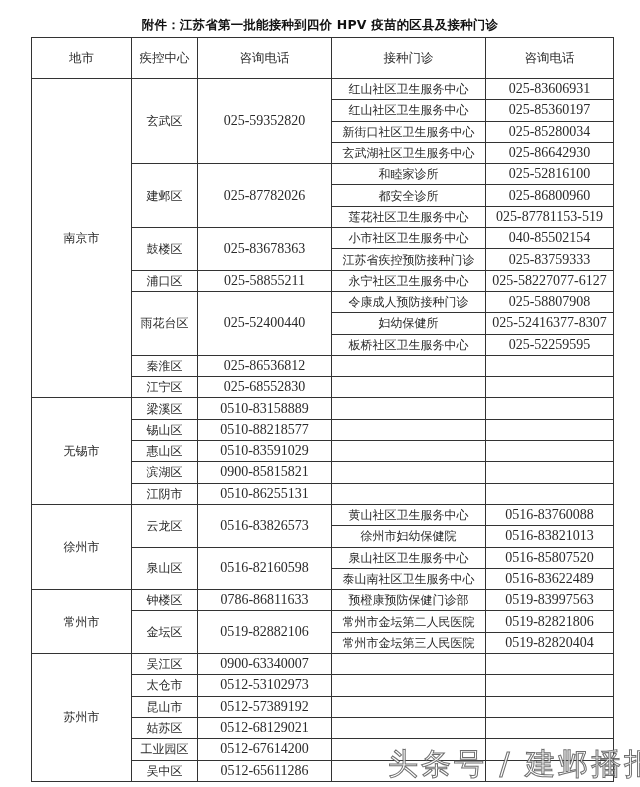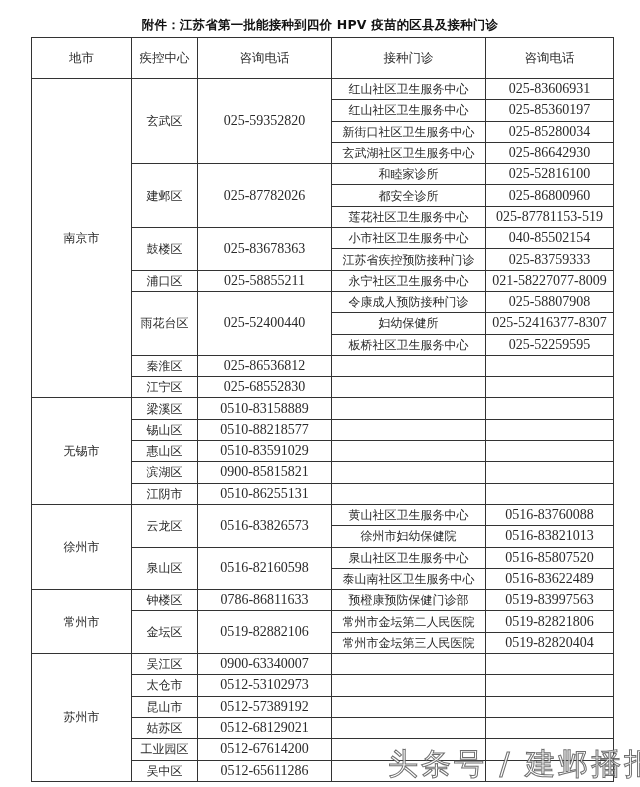--- a/index.html
+++ b/index.html
@@ -81,21 +81,21 @@
         <td class="phone">040-85502154</td>
       </tr>
       <tr>
         <td>江苏省疾控预防接种门诊</td>
         <td class="phone">025-83759333</td>
       </tr>
       <tr>
         <td rowspan="1">浦口区</td>
         <td rowspan="1" class="phone">025-58855211</td>
         <td>永宁社区卫生服务中心</td>
-        <td class="phone">021-58227077-8009</td>
+        <td class="phone">025-58227077-6127</td>
       </tr>
       <tr>
         <td rowspan="3">雨花台区</td>
         <td rowspan="3" class="phone">025-52400440</td>
         <td>令康成人预防接种门诊</td>
         <td class="phone">025-58807908</td>
       </tr>
       <tr>
         <td>妇幼保健所</td>
         <td class="phone">025-52416377-8307</td>

